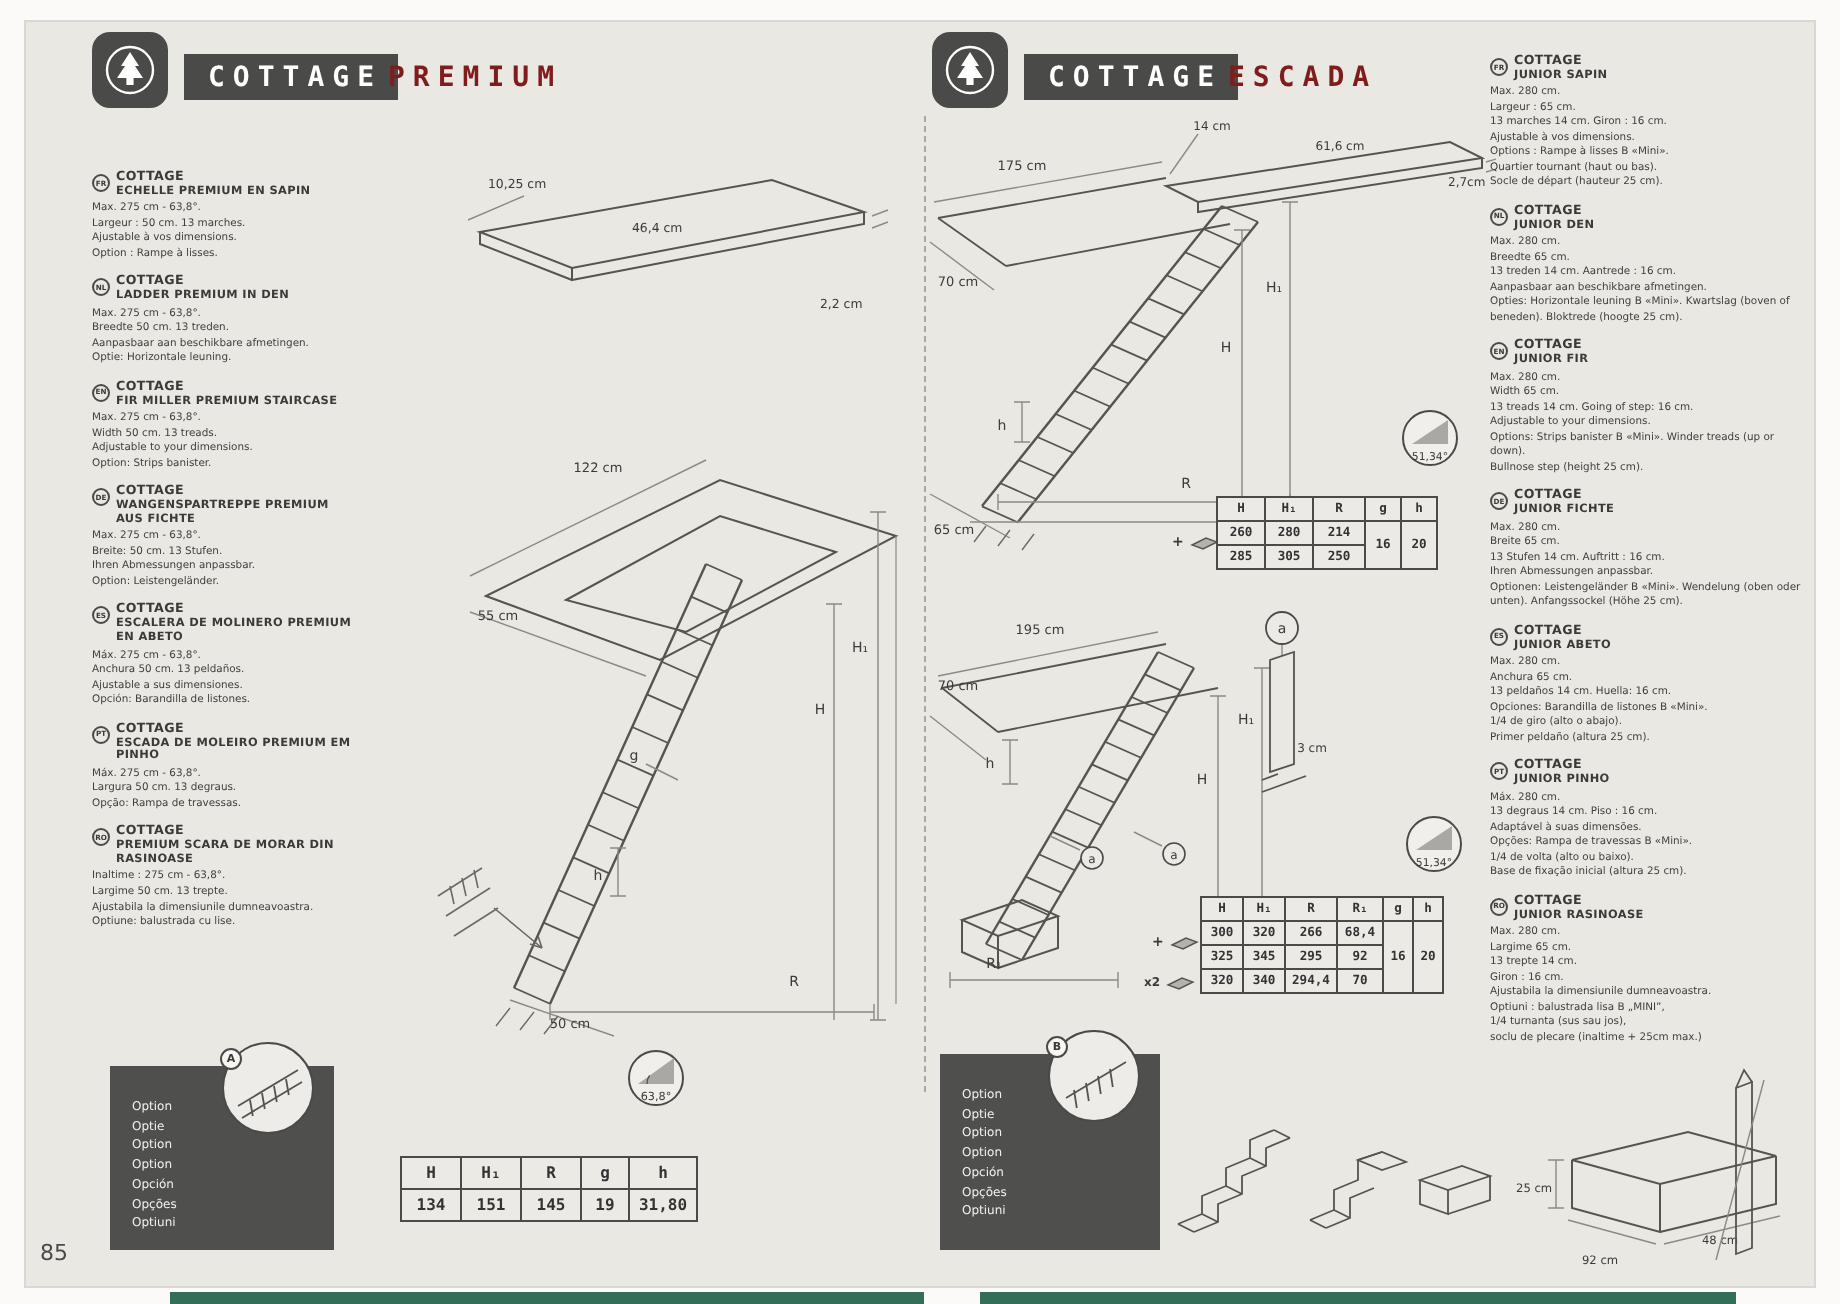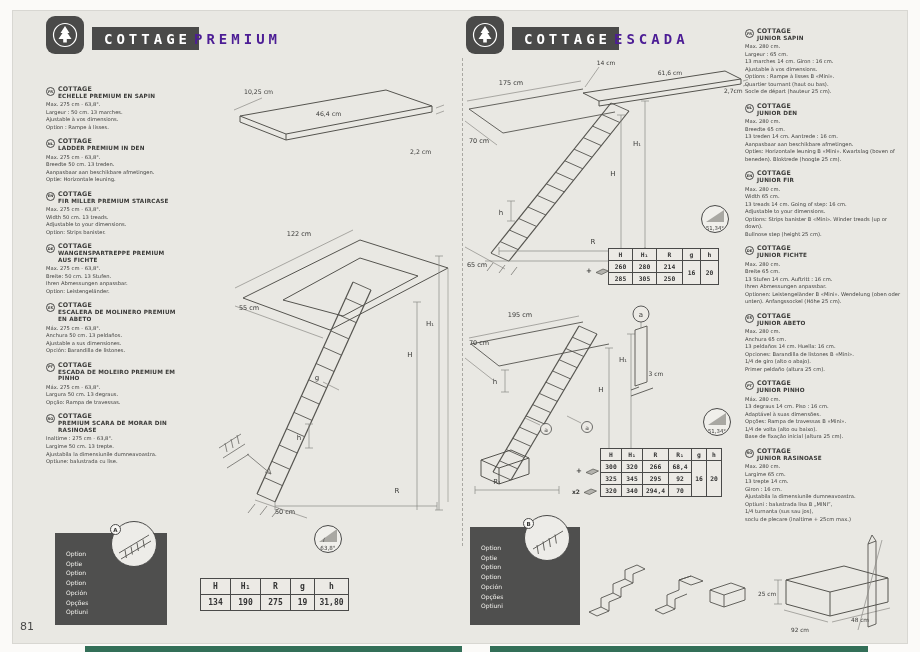--- a/index.html
+++ b/index.html
@@ -2,21 +2,21 @@
 <html><head>
 <meta charset="utf-8">
 <style>
   *{margin:0;padding:0;box-sizing:border-box}
   html,body{width:920px;height:652px}
   body{position:relative;background:#fbfaf8;font-family:"DejaVu Sans",sans-serif;color:#3a3a38;overflow:hidden}
   .sheet{position:absolute;left:12px;top:10px;width:896px;height:634px;background:#e9e8e3;border:1px solid #d8d7d2}
   .abs{position:absolute}
   .logo{width:38px;height:38px;background:#4a4a49;border-radius:9px;display:flex;align-items:center;justify-content:center}
   .hdr-box{background:#4a4a49;color:#fff;font-family:"DejaVu Sans Mono",monospace;font-weight:bold;font-size:14px;letter-spacing:4px;padding:4px 8px 3px 12px}
-  .hdr-label{color:#4c1d95;font-family:"DejaVu Sans Mono",monospace;font-weight:bold;font-size:14px;letter-spacing:4px;padding-top:4px}
+  .hdr-label{color:#7f1d1d;font-family:"DejaVu Sans Mono",monospace;font-weight:bold;font-size:14px;letter-spacing:4px;padding-top:4px}
   .lang{margin-bottom:7px}
   .lang-head{display:flex;gap:3px;align-items:flex-start}
   .badge{width:9px;height:9px;min-width:9px;border:1px solid #4a4a49;border-radius:50%;font-size:3.6px;font-weight:bold;display:flex;align-items:center;justify-content:center;margin-top:1px;color:#3a3a38}
   .lt{font-size:6.3px;font-weight:bold;letter-spacing:.2px;line-height:1.1}
   .ls{font-size:5.7px;font-weight:bold;letter-spacing:.2px;line-height:1.2}
   .lb{font-size:5.2px;line-height:1.45;white-space:pre-line;margin-top:1.5px;color:#3f3f3d}
   table{border-collapse:collapse;font-family:"DejaVu Sans Mono",monospace;color:#333;background:#eceae5}
   th,td{border:1px solid #4a4a49;text-align:center;vertical-align:middle;font-weight:bold}
   .t-prem{font-size:8px}
   .t-prem th,.t-prem td{height:16px}
@@ -227,22 +227,22 @@
   <tbody>
       <tr>
     <th class="c1">H</th>
     <th class="c2">H₁</th>
     <th class="c3">R</th>
     <th class="c4">g</th>
     <th class="c5">h</th>
   </tr>
   <tr>
     <td>134</td>
-    <td>190</td>
-    <td>275</td>
+    <td>151</td>
+    <td>145</td>
     <td>19</td>
     <td>31,80</td>
   </tr>
 </tbody>
   </table>
 
 <div class="abs logo" style="left:466px;top:16px">
   <svg width="26" height="26" viewBox="0 0 26 26">
     <circle cx="13" cy="13" r="11.5" fill="none" stroke="#fff" stroke-width="1.2"></circle>
     <polygon points="13,4 8.5,11 10.5,11 6.5,17 11.2,17 11.2,20.5 14.8,20.5 14.8,17 19.5,17 15.5,11 17.5,11" fill="#fff"></polygon>
@@ -590,15 +590,15 @@
 </svg>
 
 <svg class="abs" style="left:856px;top:532px" width="34" height="102">
   <g stroke="#55544f" fill="none" stroke-width="0.9">
     <path d="M12,12 L20,9 L20,92 L12,95 Z"></path>
     <path d="M12,12 L16,3 L20,9"></path>
     <path d="M2,98 L26,8" stroke="#8b8a85" stroke-width="0.7"></path>
   </g>
 </svg>
 
-<div class="abs page-num" style="left:20px;top:620px">81</div>
+<div class="abs page-num" style="left:20px;top:620px">85</div>
 <div class="abs green-bar" style="left:85px;top:646px;width:377px;height:6px"></div>
 <div class="abs green-bar" style="left:490px;top:646px;width:378px;height:6px"></div>
 
 </body></html>

